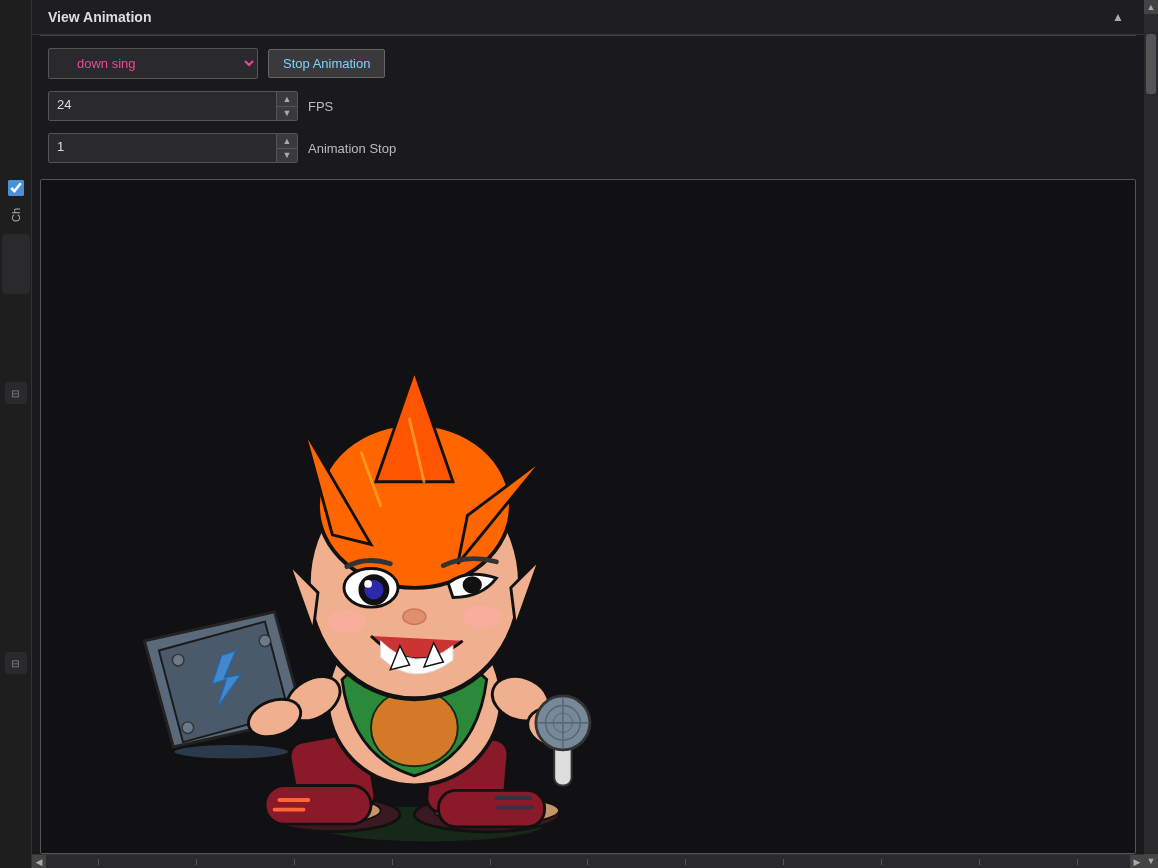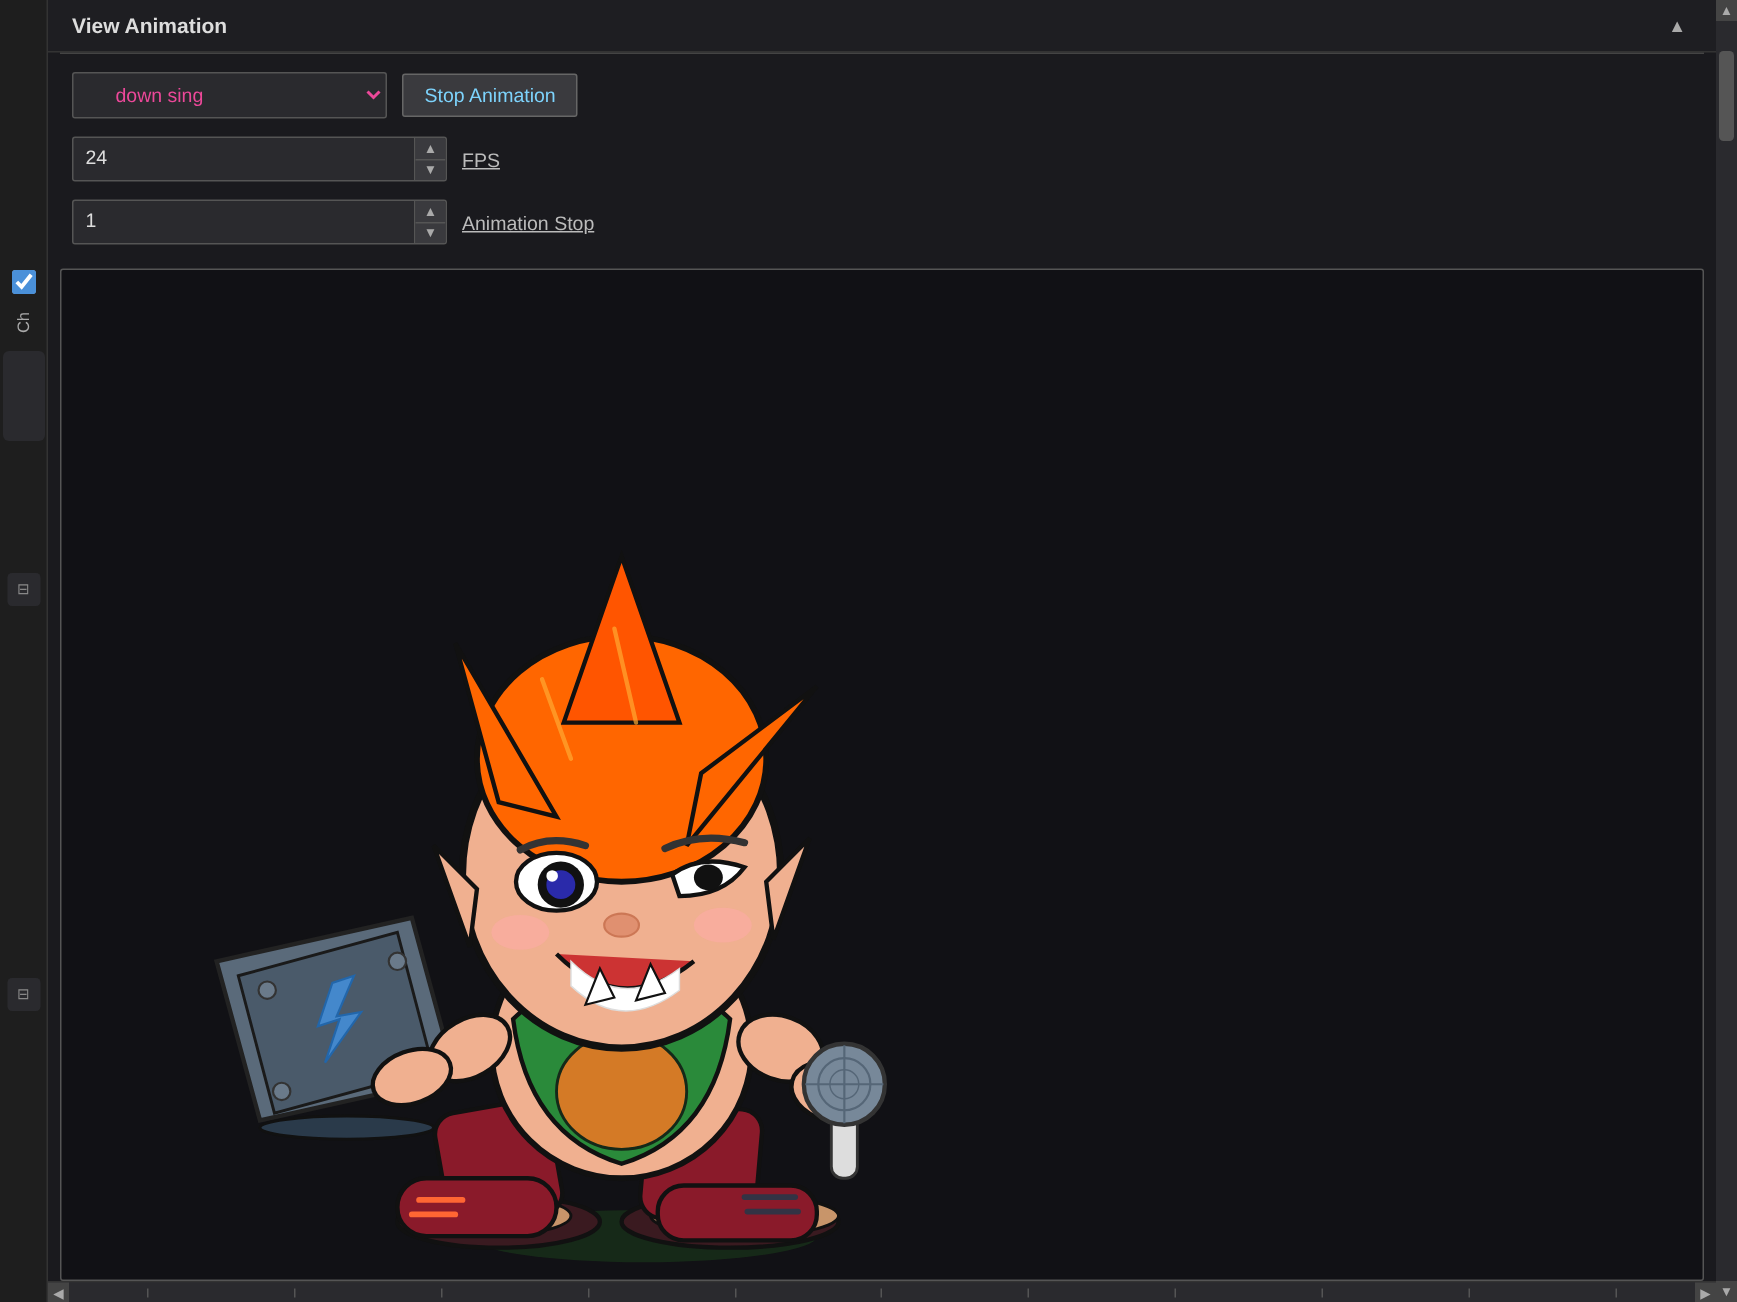--- a/index.html
+++ b/index.html
@@ -227,21 +227,20 @@
       line-height: 1;
     }
 
     .spinner-btn + .spinner-btn {
       border-top: 1px solid #555;
     }
 
     .input-label {
       color: #bbb;
       font-size: 13px;
-      text-decoration: underline;
     }
 
     
     .preview-area {
       flex: 1;
       margin: 4px 8px 0 8px;
       background: #111115;
       border: 1px solid #555;
       border-radius: 2px;
       overflow: hidden;

